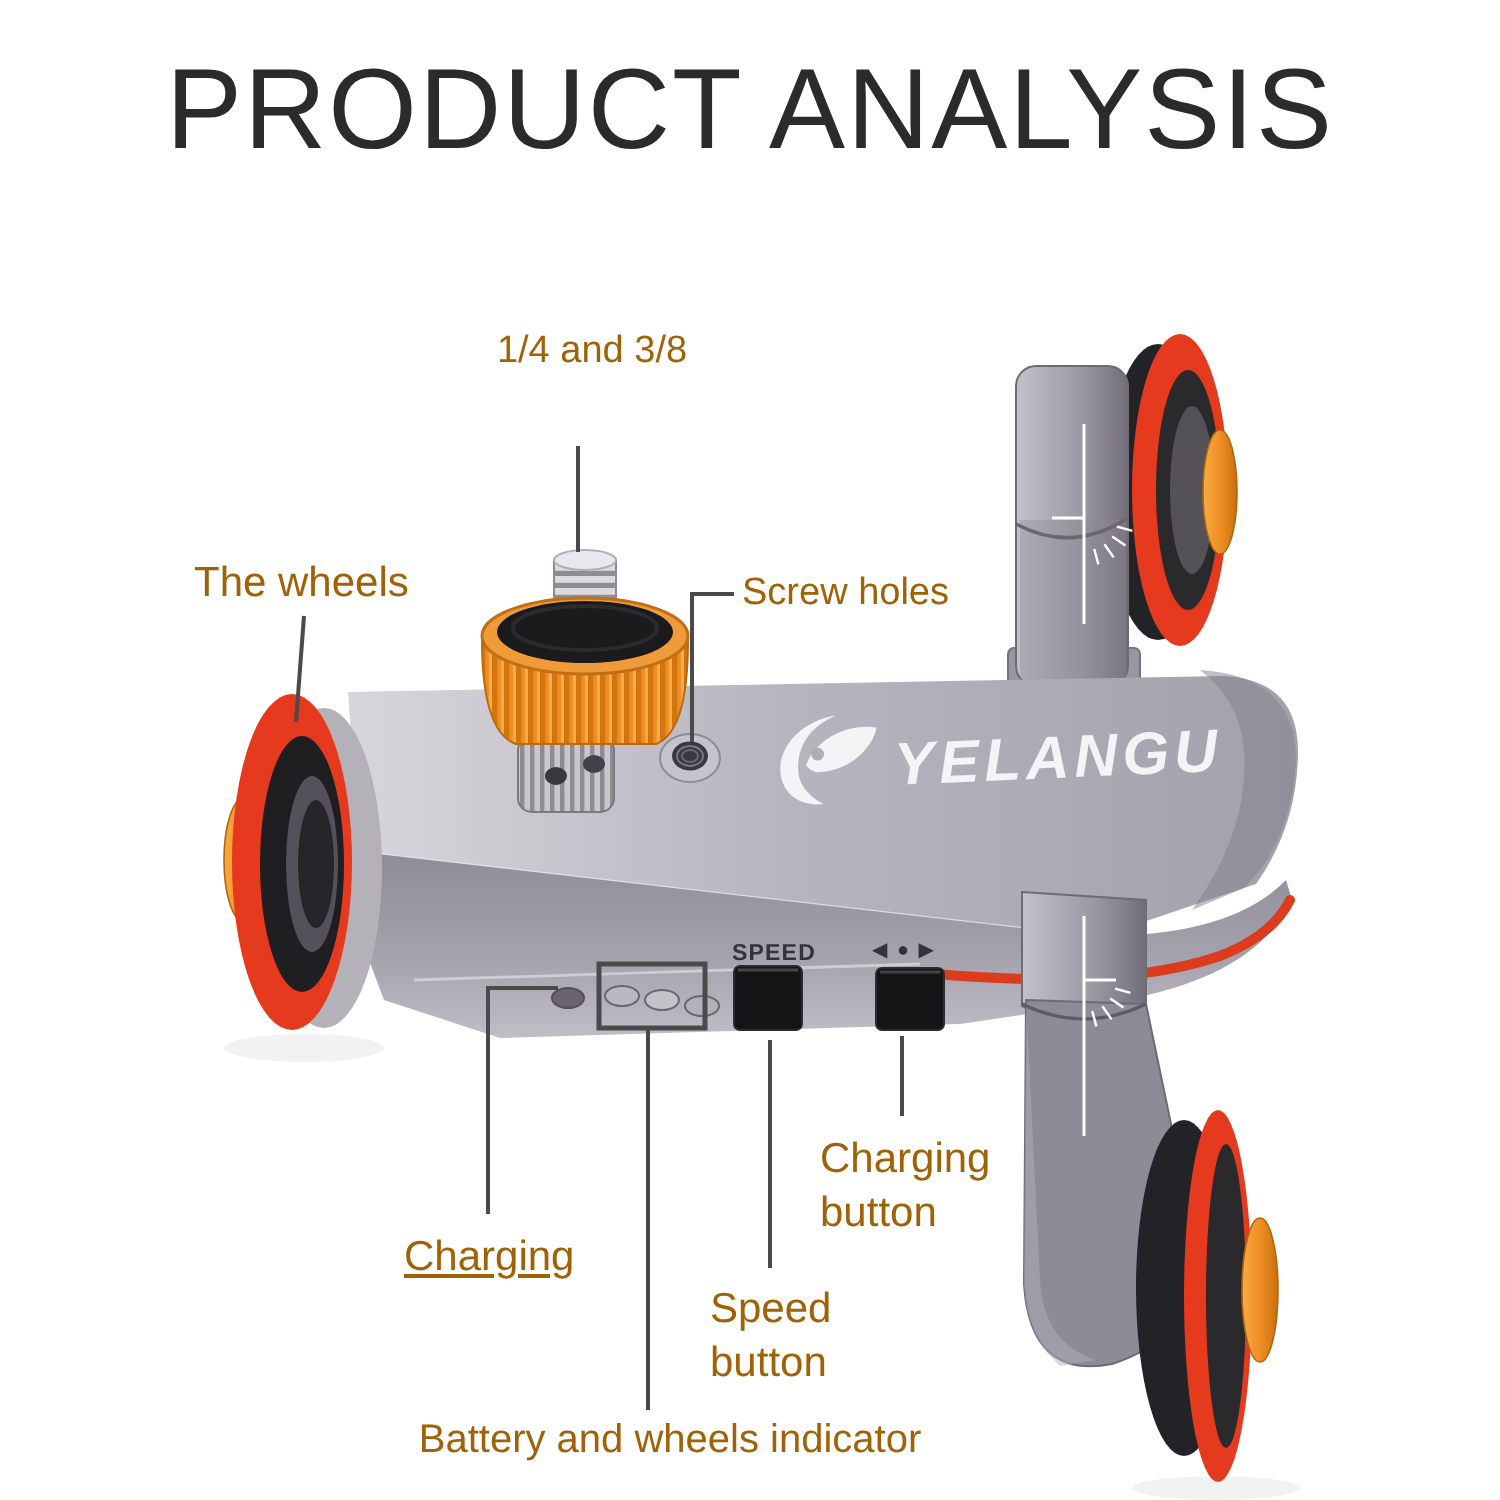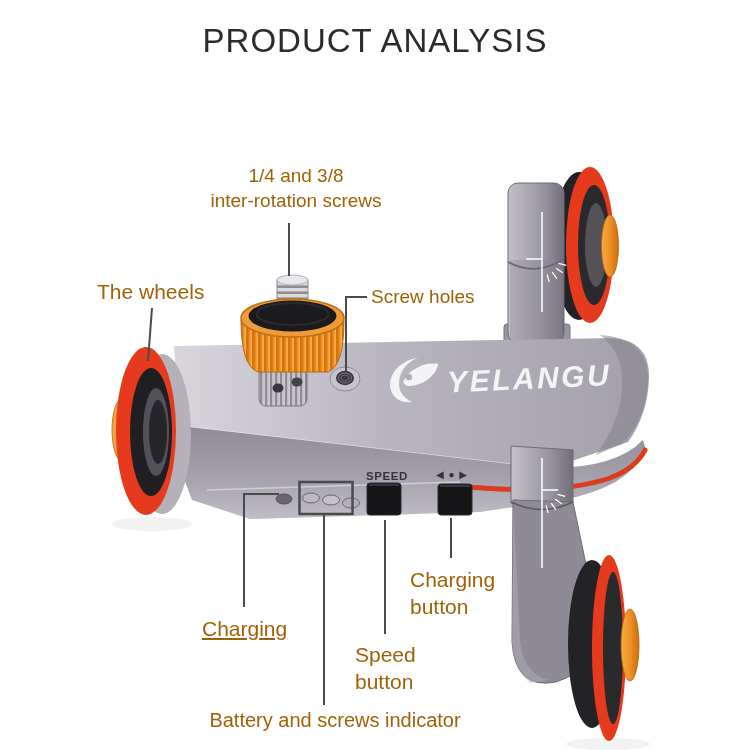--- a/index.html
+++ b/index.html
@@ -1,20 +1,20 @@
 <!DOCTYPE html>
 <html><head>
 <meta charset="utf-8">
 <style>
   html,body{margin:0;padding:0;background:#fff;}
   #stage{position:relative;width:750px;height:750px;background:#ffffff;overflow:hidden;
          font-family:"Liberation Sans",sans-serif;}
   #art{position:absolute;left:0;top:0;}
   .lbl{position:absolute;color:#a16207;font-family:"Liberation Sans",sans-serif;}
-  .title{left:0;top:22px;width:750px;text-align:center;font-size:33px;letter-spacing:1px;
+  .title{left:0;top:22px;width:750px;text-align:center;font-size:57px;letter-spacing:1px;
          color:#2b2b2b;font-weight:400;}
   .screws{left:146px;top:163px;width:300px;text-align:center;font-size:19px;line-height:25px;}
   .wheels{left:97px;top:280px;font-size:21px;}
   .screwholes{left:371px;top:286px;font-size:19px;}
   .direction{left:410px;top:566px;font-size:21px;line-height:27px;}
   .charging{left:202px;top:614px;font-size:21px;line-height:29px;text-decoration:underline;}
   .speed{left:355px;top:641px;font-size:21px;line-height:27px;}
   .battery{left:185px;top:709px;width:300px;text-align:center;font-size:20px;}
   svg text{font-family:"Liberation Sans",sans-serif;}
 </style>
@@ -193,36 +193,35 @@
       <line x1="324" y1="514" x2="324" y2="705"></line>
       <line x1="385" y1="520" x2="385" y2="634"></line>
       <line x1="451" y1="518" x2="451" y2="558"></line>
     </g>
   </svg>
 
   <div class="lbl title">PRODUCT ANALYSIS</div>
 
   <div class="lbl screws">
     <div>1/4 and 3/8</div>
-    <div>inter-rotation screws</div>
   </div>
 
   <div class="lbl wheels">The wheels</div>
 
   <div class="lbl screwholes">Screw holes</div>
 
   <div class="lbl direction">
     <div>Charging</div>
     <div>button</div>
   </div>
 
   <div class="lbl charging">
     <div>Charging</div>
   </div>
 
   <div class="lbl speed">
     <div>Speed</div>
     <div>button</div>
   </div>
 
-  <div class="lbl battery">Battery and screws indicator</div>
+  <div class="lbl battery">Battery and wheels indicator</div>
 
 </div>
 
 </body></html>

